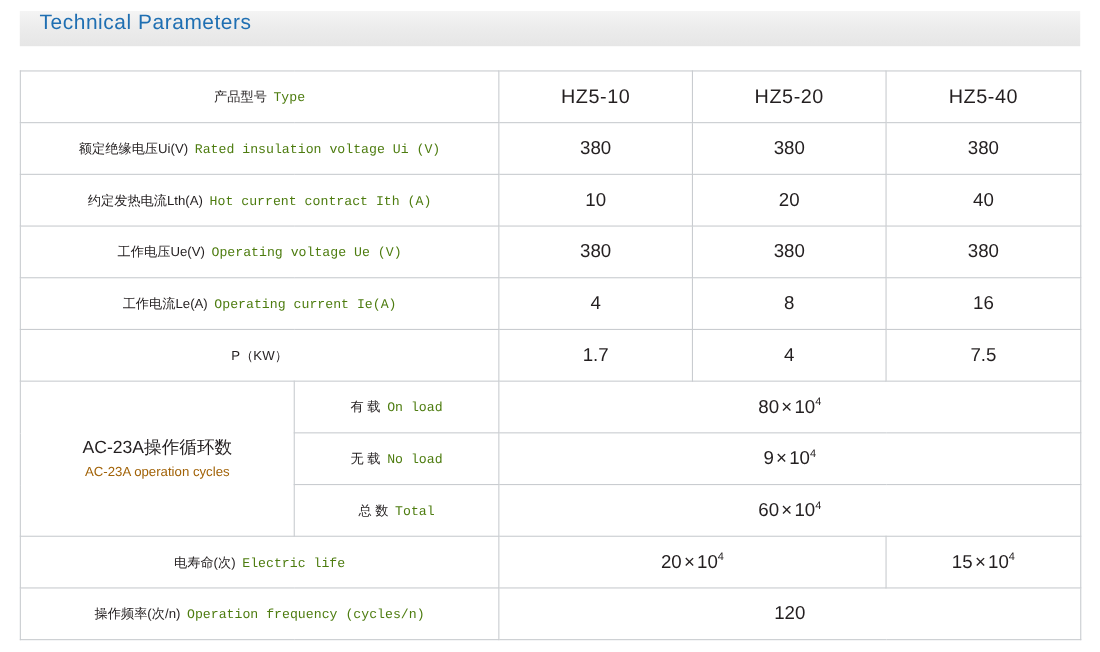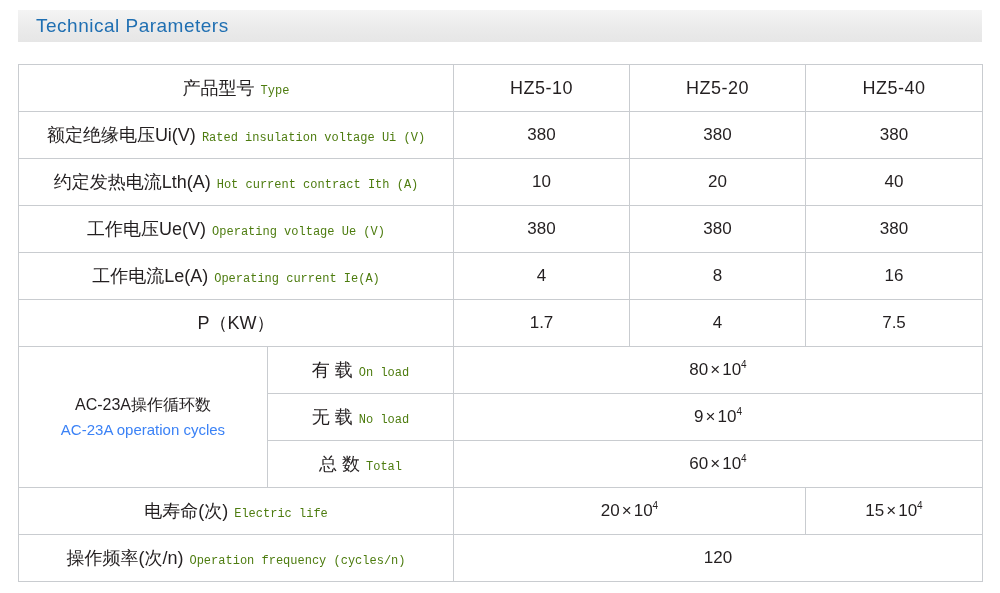--- a/index.html
+++ b/index.html
@@ -22,21 +22,20 @@
   }
   
   .header {
     position: absolute;
     left: 18px;
     top: 10px;
     width: 964px;
     height: 32px;
     background: linear-gradient(to bottom, #f4f4f4 0%, #ebebeb 55%, #e6e6e6 100%);
     display: flex;
-    align-items: center;
   }
   .header-title {
     margin-left: 18px;
     font-size: 19px;
     letter-spacing: 0.5px;
     color: #1f6fb2;
     font-family: "Liberation Sans", sans-serif;
   }
   
   .table-wrap {
@@ -60,21 +59,21 @@
   .rowh {
     height: 47px;
   }
   
   .label-cell {
     background: linear-gradient(to bottom, #fbfbfb 0%, #f2f2f2 100%);
     text-align: center;
     padding: 0 8px;
   }
   .cn {
-    font-size: 18px;
+    font-size: 12px;
     color: #231f20;
     font-family: "Liberation Sans", sans-serif;
   }
   .en {
     font-size: 12px;
     color: #4d7c0f;
     font-family: Liberation Mono, monospace;
   }
   .inline-pair {
     display: inline-flex;
@@ -110,22 +109,22 @@
     background: linear-gradient(to bottom, #fbfbfb 0%, #f2f2f2 100%);
     text-align: center;
   }
   .cycles-label {
     line-height: 1.6;
   }
   .cycles-cn {
     font-size: 16px;
   }
   .cycles-en {
-    font-size: 15px;
-    color: #3b82f6;
+    font-size: 12px;
+    color: #a16207;
   }
 </style>
 </head>
 <body>
 
 <div class="page">
 
   <div class="header">
     <div class="header-title">Technical  Parameters</div>
   </div>

